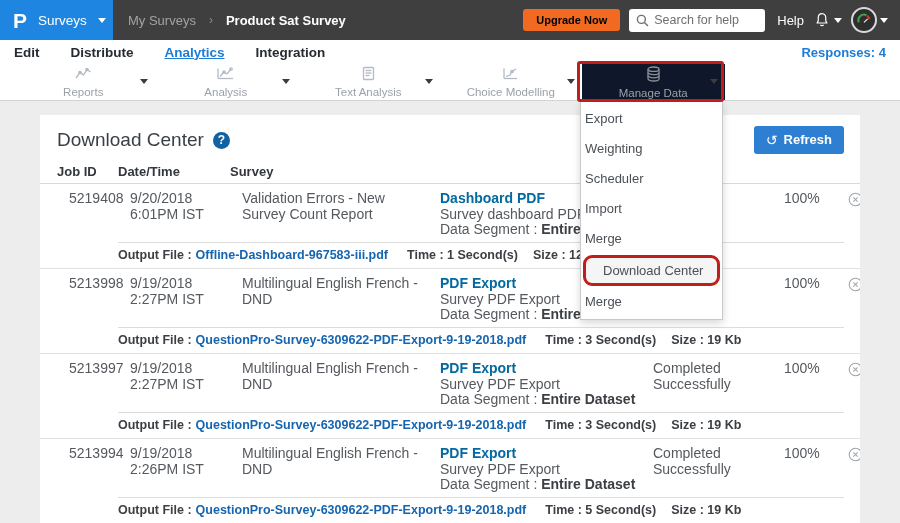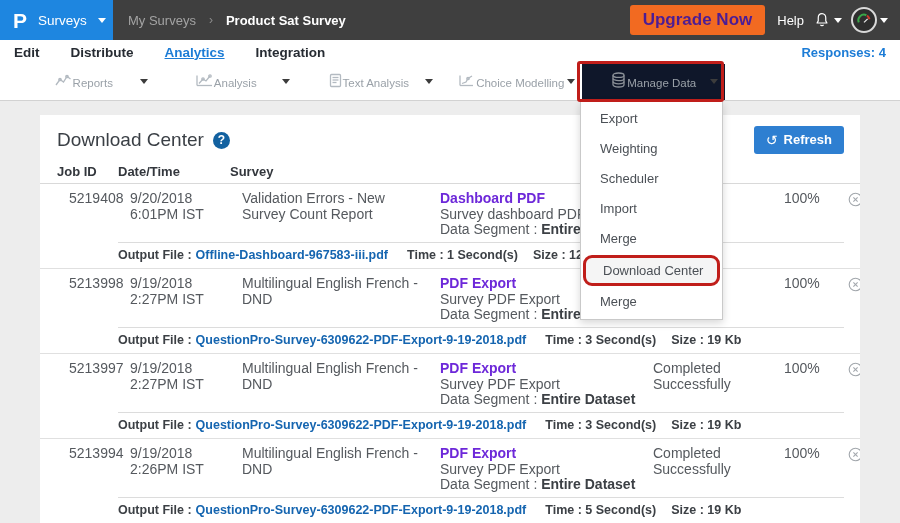--- a/index.html
+++ b/index.html
@@ -11,69 +11,69 @@
   .brand { width:113px; height:40px; background:#1e86e0; display:flex; align-items:center; padding-left:13px; gap:11px; flex:none; cursor:pointer; }
   .logo { color:#fff; font-size:21px; font-weight:700; line-height:1; }
   .brand-label { color:#fff; font-size:13.5px; }
   .caret { width:0; height:0; border-left:4px solid transparent; border-right:4px solid transparent; border-top:5px solid currentColor; display:inline-block; }
   .brand .caret { color:#fff; }
   .crumbs { flex:1; display:flex; align-items:center; padding-left:15px; gap:13px; font-size:13px; white-space:nowrap; }
   .crumb-dim { color:#a3a3a3; cursor:pointer; }
   .crumb-sep { color:#8d8d8d; font-size:12px; }
   .crumb-active { color:#fff; font-weight:600; }
   .top-right { display:flex; align-items:center; gap:9px; padding-right:12px; }
-  .upgrade-btn { background:#f26a21; color:#4c1d95; font-weight:700; font-size:17px; border:none; border-radius:3px; padding:5px 13px; cursor:pointer; font-family:inherit; }
+  .upgrade-btn { background:#f26a21; color:#000000; font-weight:700; font-size:11px; border:none; border-radius:3px; padding:5px 13px; cursor:pointer; font-family:inherit; }
   .search-box { background:#fff; border-radius:3px; width:136px; height:23px; display:flex; align-items:center; padding:0 7px; gap:5px; }
   .search-box input { border:none; outline:none; width:100%; font-size:12.5px; color:#333; font-family:inherit; background:transparent; }
   .search-box input::placeholder { color:#6f6f6f; }
   .help-label { color:#fff; font-size:13px; margin-left:3px; cursor:pointer; }
   .iconbtn { display:flex; align-items:center; gap:3px; cursor:pointer; color:#fff; }
   .avatar { width:26px; height:26px; border-radius:50%; border:2px solid #d9d9d9; background:#2e2e2e; display:flex; align-items:center; justify-content:center; }
 
   
   .navrow { height:24px; background:#fff; display:flex; align-items:center; padding:0 14px; }
   .nav-tabs { display:flex; gap:31px; font-size:13.5px; font-weight:600; color:#262b32; }
   .tab { cursor:pointer; }
   .tab.active { color:#1c7cd6; text-decoration:underline; }
   .responses { margin-left:auto; color:#1c7cd6; font-size:13px; font-weight:600; }
 
   
   .toolbar { height:37px; background:#fff; border-bottom:1px solid #d2d2d2; display:flex; padding-left:12px; }
-  .tool-group { width:142.5px; position:relative; display:flex; flex-direction:row; align-items:center; justify-content:center; color:#9aa1a8; cursor:pointer; }
+  .tool-group { width:142.5px; position:relative; display:flex; flex-direction:column; align-items:center; justify-content:center; color:#9aa1a8; cursor:pointer; }
   .t-label { font-size:11.5px; margin-top:1px; }
   .t-caret { position:absolute; right:7px; top:15px; color:#3c3c3c; }
   .tool-group.active-bg { background:#0f172a; }
   .t-icon svg { stroke:#b3bac1; fill:none; stroke-width:1.3; }
   .tool-group.active-bg .t-icon svg { stroke:#8a9097; }
 
   
   .anno { position:absolute; border:3px solid #c01e1a; border-radius:3px; pointer-events:none; z-index:60; }
   #anno-manage { left:577px; top:61px; width:147px; height:41px; }
 
   
   .dropdown { position:absolute; left:580px; top:101px; width:143px; background:#fff; border:1px solid #c9c9c9; box-shadow:0 3px 8px rgba(0,0,0,.16); z-index:40; padding:2px 0; }
-  .menu-item { height:30px; line-height:30px; padding-left:19px; font-size:13px; color:#4b5056; cursor:pointer; }
+  .menu-item { height:30px; line-height:30px; padding-left:4px; font-size:13px; color:#4b5056; cursor:pointer; }
   .menu-anno { border:3px solid #c01e1a; border-radius:9px; margin:1px 2px; background:#f5f5f5; }
   .menu-anno .menu-item { height:25px; line-height:25px; padding-left:17px; }
 
   
   .card { position:absolute; left:40px; top:115px; width:820px; height:408px; background:#fff; z-index:10; }
   .card-head { height:40px; display:flex; align-items:center; padding:10px 16px 0 17px; }
   .page-title { font-size:19px; color:#3a3f45; }
   .help-circle { width:17px; height:17px; border-radius:50%; background:#1261a0; color:#fff; font-size:12px; font-weight:700; display:flex; align-items:center; justify-content:center; margin-left:9px; cursor:pointer; }
   .refresh-btn { margin-left:auto; background:#2e7fd1; color:#fff; border:none; border-radius:3px; font-size:13px; font-weight:700; padding:6px 12px 7px; display:flex; gap:6px; align-items:center; cursor:pointer; font-family:inherit; }
   .refresh-glyph { font-size:14px; font-weight:400; line-height:1; }
 
   .tgrid { display:grid; grid-template-columns:61px 112px 198px 213px 124px 62px 33px; padding-left:17px; }
   .thead { font-weight:700; font-size:13px; color:#33373d; padding-top:9px; padding-bottom:6px; border-bottom:1px solid #d9d9d9; height:29px; }
   .cell { padding-right:12px; }
 
   .trow { border-bottom:1px solid #e0e0e0; height:85px; overflow:hidden; }
   .tr-main { padding-top:7px; padding-bottom:4px; font-size:14px; line-height:15.5px; color:#55595e;margin-left:12px; }
-  .rep-title { font-weight:700; color:#6d28d9; }
+  .rep-title { font-weight:700; color:#0369a1; }
   .seg-val { font-weight:700; color:#3c4045; }
   .c-progress { padding-left:7px; }
   .c-close { display:flex; justify-content:center; padding-top:1px; cursor:pointer; }
   .tr-output { margin-left:78px; margin-right:16px; border-top:1px solid #dcdcdc; padding:5px 0 5px; font-size:12.5px; line-height:15.5px; font-weight:700; color:#3c4045; white-space:nowrap; }
   .out-link { color:#1565b0; margin-left:4px; cursor:pointer; }
   .out-time { margin-left:19px; }
   .out-size { margin-left:15px; }
 </style>
 </head>
 <body>
@@ -84,20 +84,29 @@
     <span class="brand-label">Surveys</span>
     <span class="caret"></span>
   </div>
   <div class="crumbs">
     <span class="crumb-dim">My Surveys</span>
     <span class="crumb-sep">›</span>
     <span class="crumb-active">Product Sat Survey</span>
   </div>
   <div class="top-right">
     <button class="upgrade-btn">Upgrade Now</button>
+    <div class="search-box">
+      <span style="display:flex;">
+        <svg width="13" height="13" viewBox="0 0 13 13">
+            <circle cx="5.4" cy="5.4" r="4" stroke="#6f6f6f" stroke-width="1.4" fill="none"></circle>
+            <line x1="8.4" y1="8.4" x2="12" y2="12" stroke="#6f6f6f" stroke-width="1.4"></line>
+          </svg>
+      </span>
+      <input type="text" placeholder="Search for help" style="">
+    </div>
     <span class="help-label">Help</span>
     <span class="iconbtn">
       <span style="display:flex;">
         <svg width="18" height="18" viewBox="0 0 24 24">
             <path d="M12 3.5 C8.6 3.5 7 6.2 7 9 L7 13.2 L5.4 16 L18.6 16 L17 13.2 L17 9 C17 6.2 15.4 3.5 12 3.5 Z" stroke="#fff" stroke-width="1.6" fill="none" stroke-linejoin="round"></path>
             <path d="M10 18.2 a2.2 2.2 0 0 0 4 0" stroke="#fff" stroke-width="1.6" fill="none"></path>
           </svg>
       </span>
       <span class="caret" style="color:#fff;"></span>
     </span>

